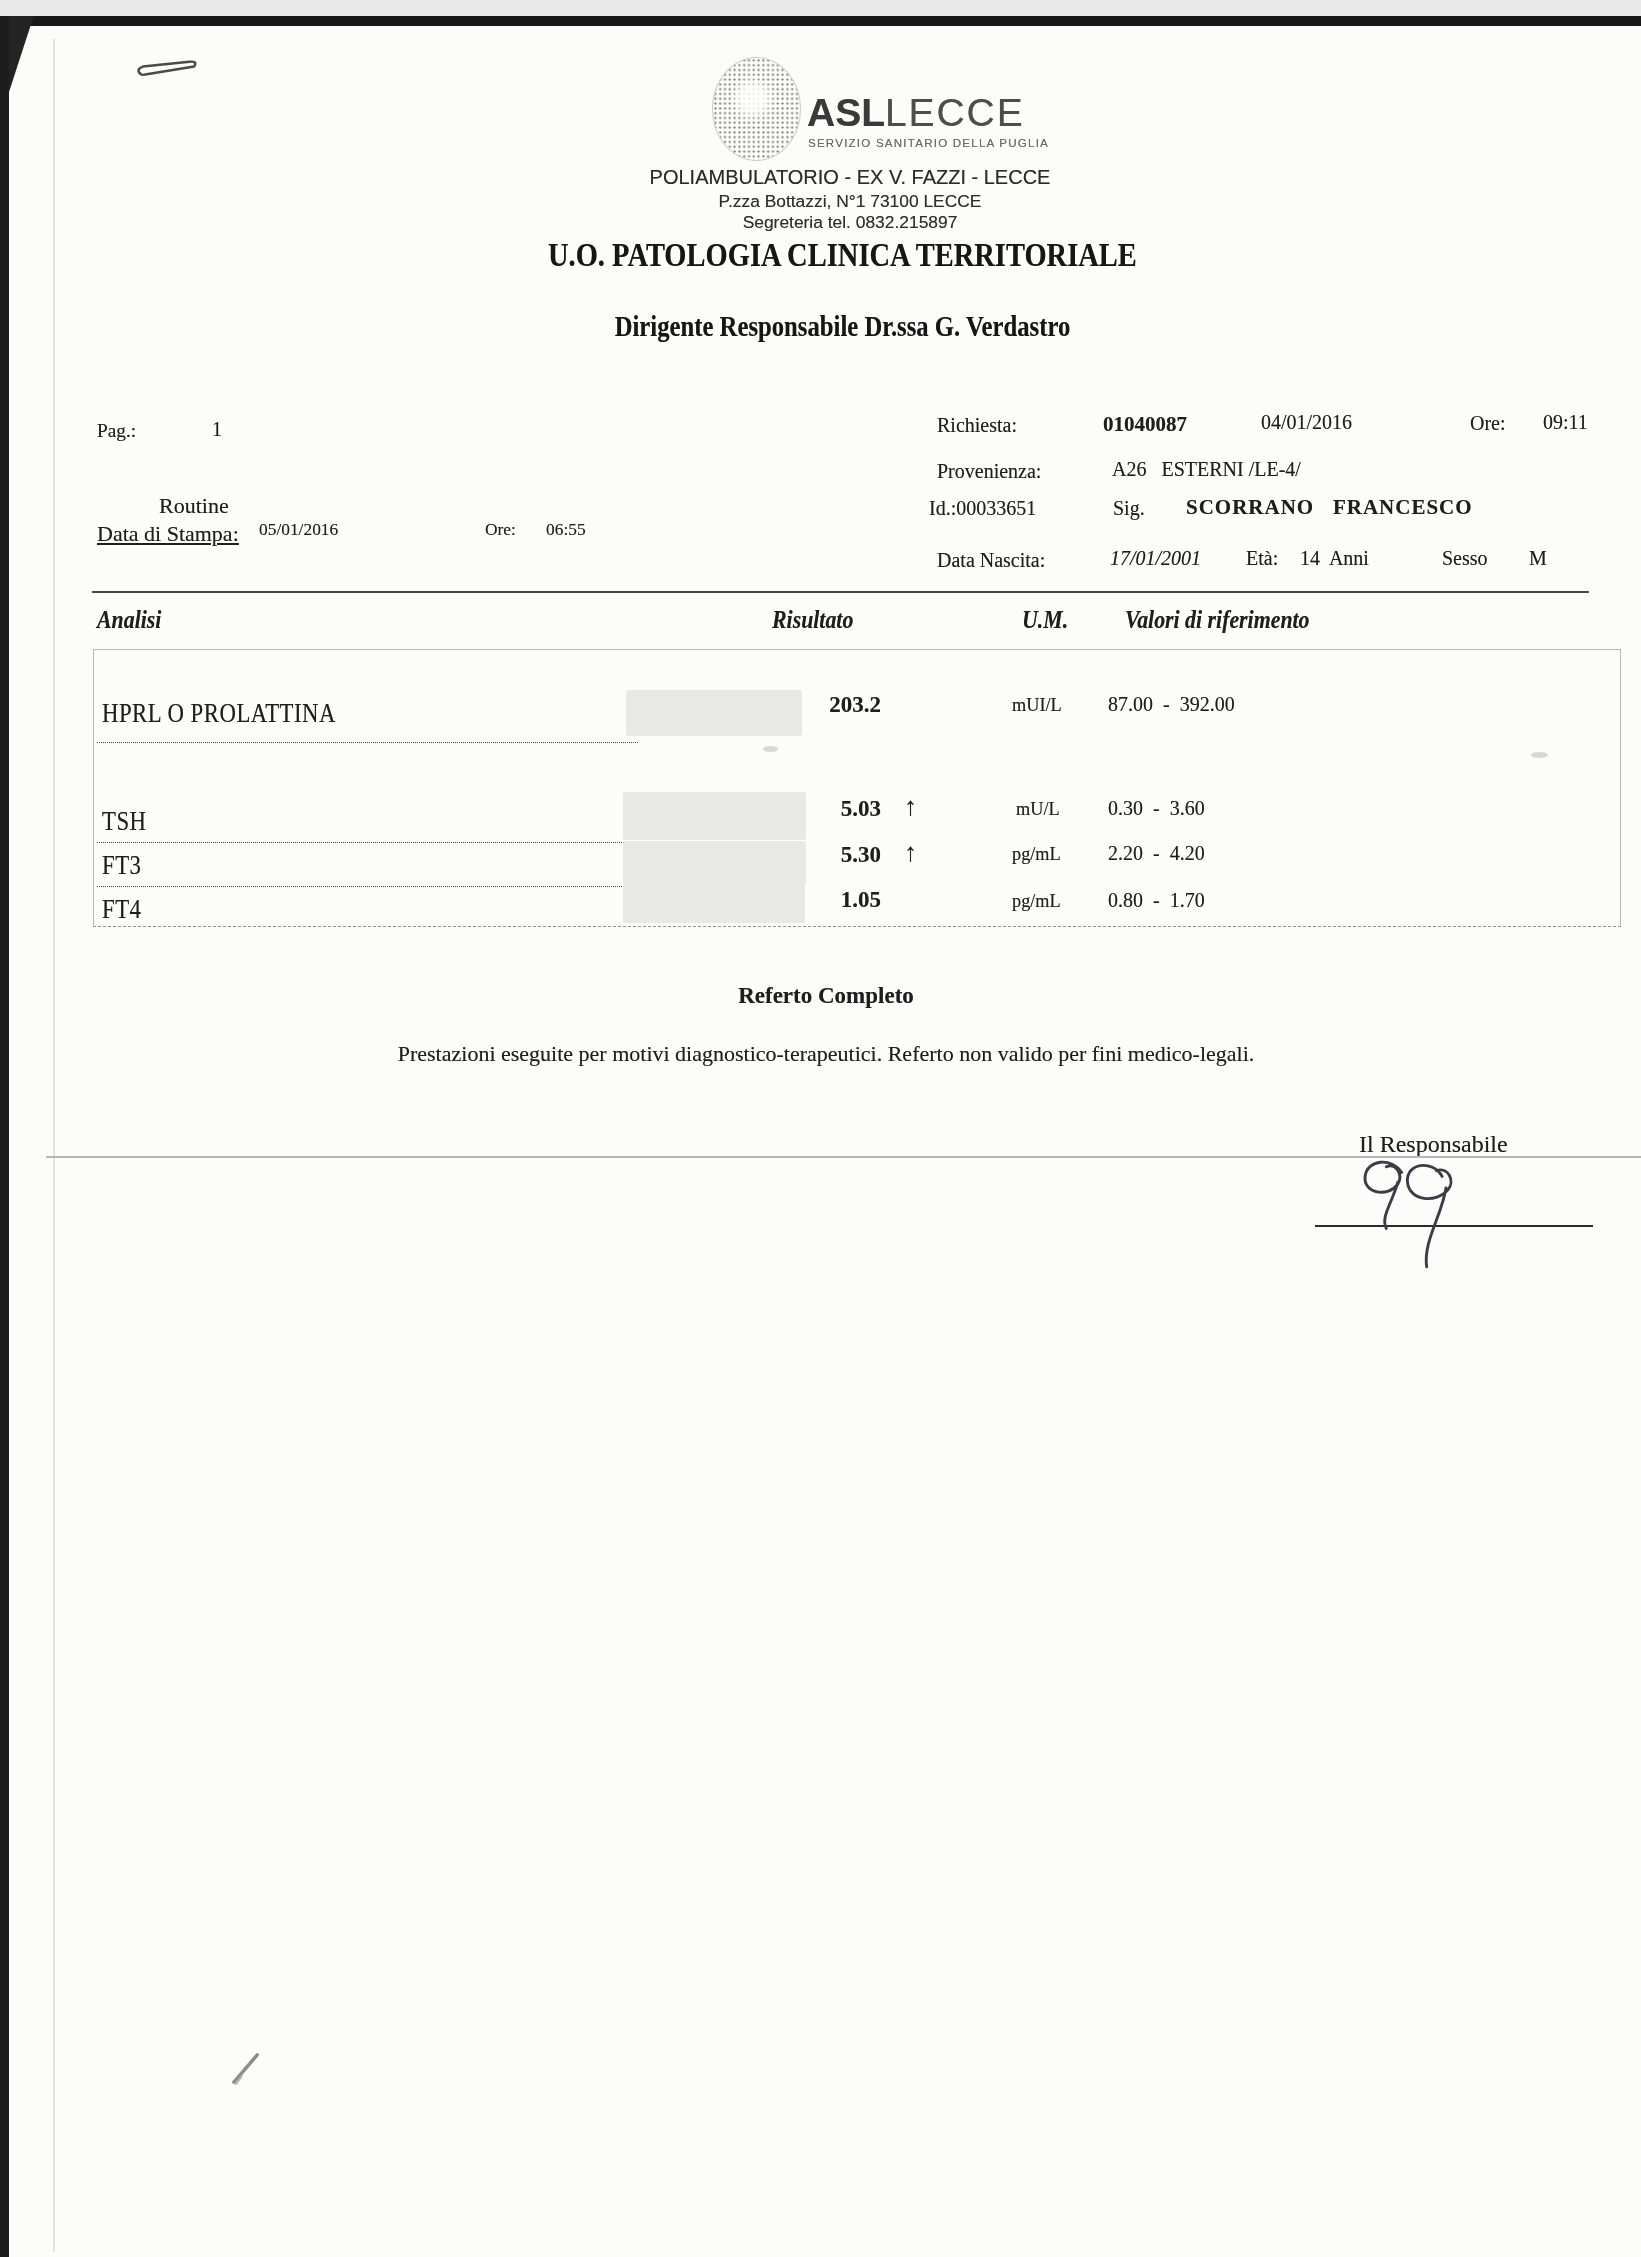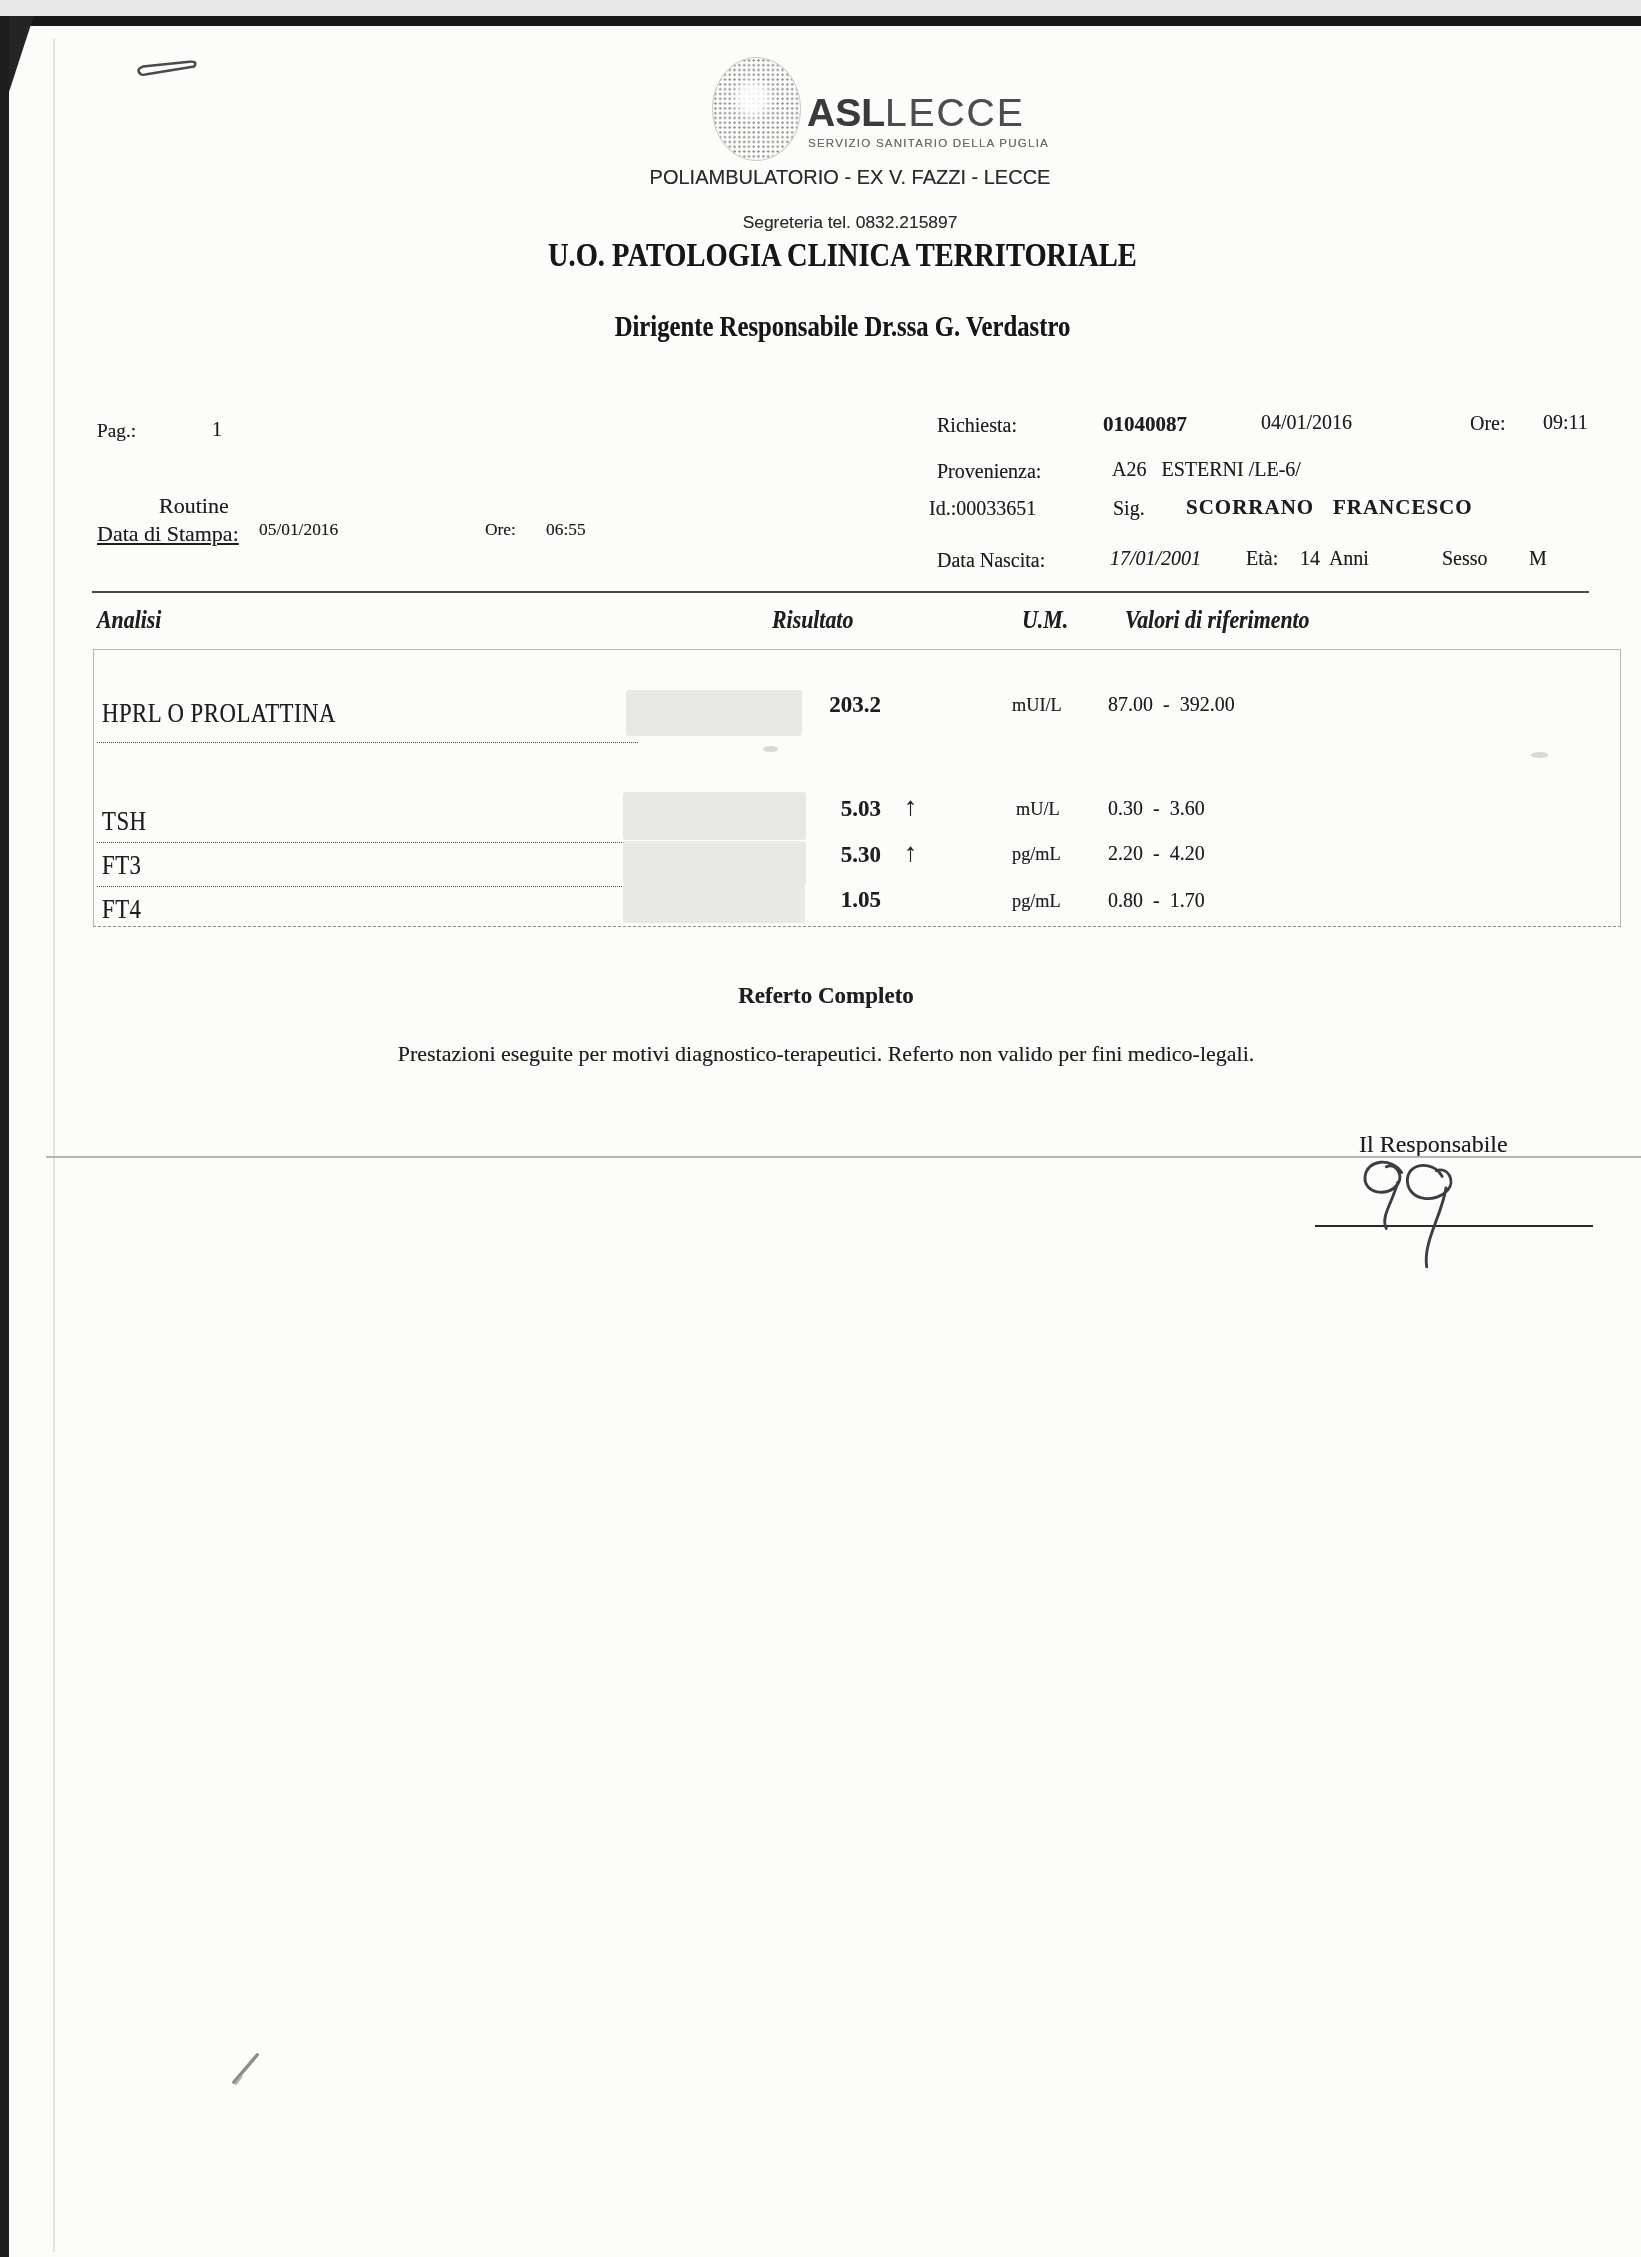--- a/index.html
+++ b/index.html
@@ -58,41 +58,42 @@
     <path d="M8 20 q-6 -5 2 -8 l48 -5 q9 -1 5 5 l-49 8 q-5 1 -6 0 z" fill="none" stroke="#4a4a4a" stroke-width="2.6" stroke-linejoin="round"></path>
   </svg>
 
   <div class="abs globe"></div>
   <div class="abs sans" style="left:807px;top:77px;font-size:39px;line-height:1;">
     <span class="b t" style="color:#3a3a3a;">ASL</span><span class="t" style="color:#4d4d4d;letter-spacing:1.9px;">LECCE</span>
   </div>
   <div class="abs sans t" style="left:808px;top:120px;font-size:11.6px;letter-spacing:1.2px;color:#6b6b6b;">SERVIZIO SANITARIO DELLA PUGLIA</div>
 
   <div class="abs sans t center" style="left:319px;top:150px;width:1062px;font-size:20px;color:#2b2b2b;">POLIAMBULATORIO - EX V. FAZZI - LECCE</div>
+  <div class="abs sans t center" style="left:319px;top:175px;width:1062px;font-size:17.4px;color:#2e2e2e;">P.zza Bottazzi, N°1 73100 LECCE</div>
   <div class="abs sans t center" style="left:319px;top:196px;width:1062px;font-size:17.4px;color:#2e2e2e;">Segreteria tel. 0832.215897</div>
 
   <div class="abs serif b t center tall" style="left:338px;top:220px;width:1062px;font-size:30px;color:#161616;">U.O. PATOLOGIA CLINICA TERRITORIALE</div>
   <div class="abs serif b t center tall" style="left:338px;top:294px;width:1062px;font-size:26px;color:#161616;">Dirigente Responsabile Dr.ssa G. Verdastro</div>
 
   <div class="abs t" style="left:97px;top:404px;font-size:19.3px;">Pag.:</div>
   <div class="abs t" style="left:212px;top:402px;font-size:20px;">1</div>
   <div class="abs t" style="left:159px;top:477px;font-size:22px;">Routine</div>
   <div class="abs t" style="left:97px;top:505px;font-size:22px;text-decoration:underline;">Data di Stampa:</div>
   <div class="abs t" style="left:259px;top:503px;font-size:17.4px;">05/01/2016</div>
   <div class="abs t" style="left:485px;top:503px;font-size:17.4px;">Ore:</div>
   <div class="abs t" style="left:546px;top:503px;font-size:17.4px;">06:55</div>
 
   <div class="abs t" style="left:937px;top:398px;font-size:20px;">Richiesta:</div>
   <div class="abs b t" style="left:1103px;top:396px;font-size:21px;">01040087</div>
   <div class="abs t" style="left:1261px;top:395px;font-size:20px;">04/01/2016</div>
   <div class="abs t" style="left:1470px;top:396px;font-size:20px;">Ore:</div>
   <div class="abs t" style="left:1543px;top:395px;font-size:20px;">09:11</div>
 
   <div class="abs t" style="left:937px;top:444px;font-size:20px;text-align:right;">Provenienza:</div>
-  <div class="abs t" style="left:1112px;top:442px;font-size:20px;">A26   ESTERNI /LE-6/</div>
+  <div class="abs t" style="left:1112px;top:442px;font-size:20px;">A26   ESTERNI /LE-4/</div>
 
   <div class="abs t" style="left:929px;top:481px;font-size:20px;">Id.:00033651</div>
   <div class="abs t" style="left:1113px;top:481px;font-size:20px;">Sig.</div>
   <div class="abs b t" style="left:1186px;top:479px;font-size:21px;letter-spacing:1px;">SCORRANO   FRANCESCO</div>
 
   <div class="abs t" style="left:937px;top:533px;font-size:20px;">Data Nascita:</div>
   <div class="abs t" style="left:1110px;top:531px;font-size:20px;font-style:italic;">17/01/2001</div>
   <div class="abs t" style="left:1246px;top:531px;font-size:20px;">Età:</div>
   <div class="abs t" style="left:1300px;top:531px;font-size:20px;">14  Anni</div>
   <div class="abs t" style="left:1442px;top:531px;font-size:20px;">Sesso</div>

